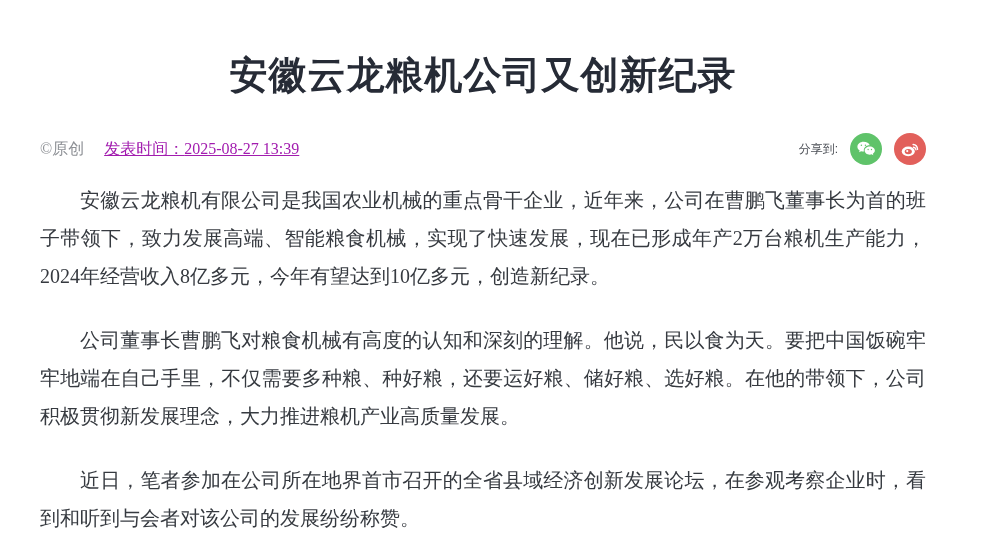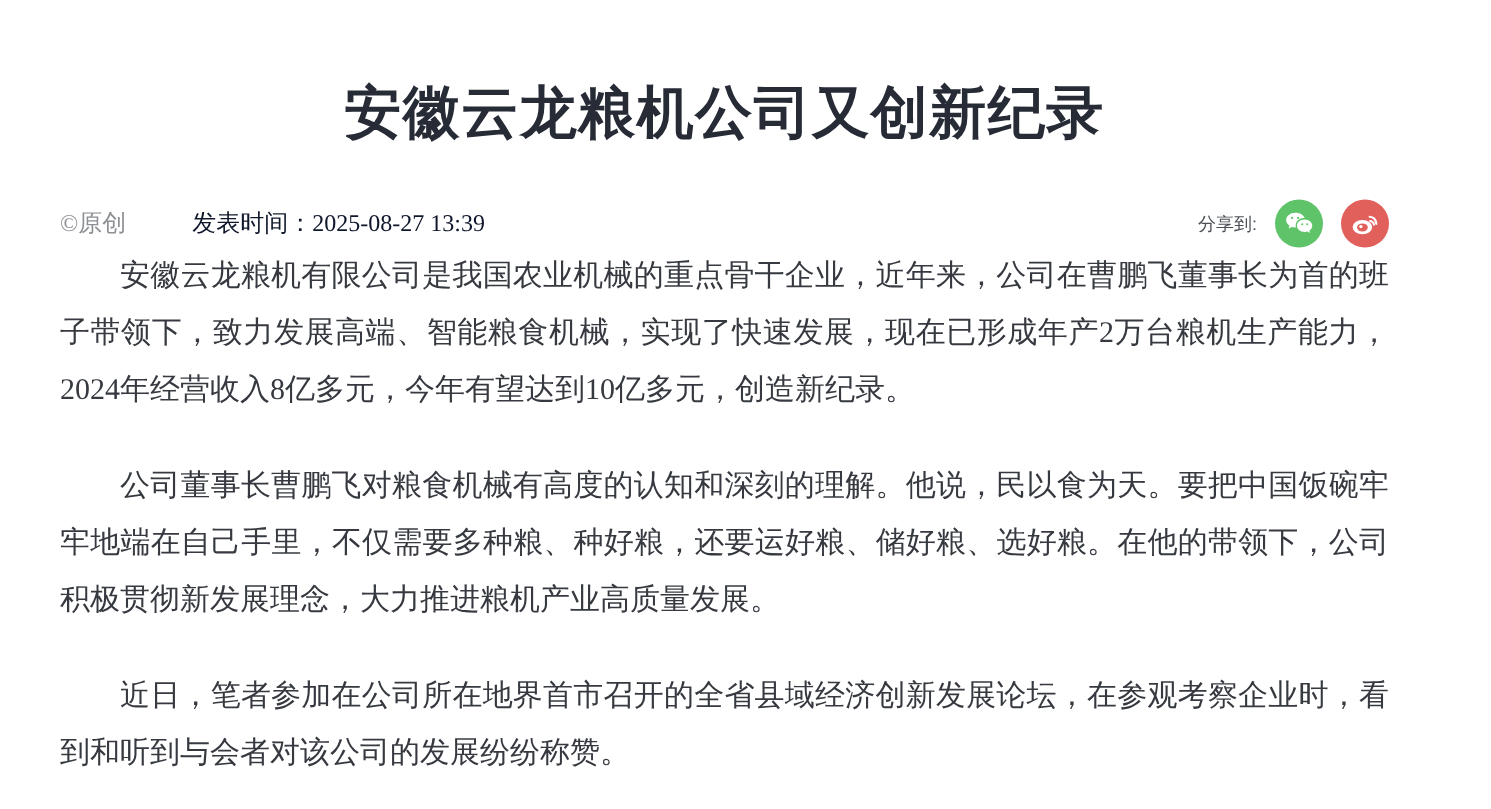--- a/index.html
+++ b/index.html
@@ -29,29 +29,30 @@
   .meta-row {
     margin-top: 32px;
     display: flex;
     justify-content: space-between;
     align-items: center;
     font-size: 16px;
   }
   .meta-left {
     display: flex;
     align-items: flex-start;
-    gap: 44px;
+    gap: 20px;
   }
   .copyright {
     color: #8c8f94;
     font-family: "Liberation Serif", "DejaVu Serif", serif;
   }
   .pubtime {
-    color: #0f172a;
+    color: #a21caf;
     font-family: "Liberation Serif", "DejaVu Serif", serif;
+    text-decoration: underline;
   }
   .meta-right {
     display: flex;
     align-items: center;
     gap: 12px;
   }
   .share-label {
     color: #4a4e55;
     font-size: 12px;
   }
@@ -61,21 +62,21 @@
     border-radius: 50%;
     display: inline-flex;
     align-items: center;
     justify-content: center;
     cursor: pointer;
     border: none;
     padding: 0;
   }
   .share-btn svg { display: block; }
   .article-body {
-    margin-top: 0;
+    margin-top: 16px;
   }
   .article-body p {
     margin: 0 0 26px 0;
     font-size: 20px;
     line-height: 38px;
     color: #363a40;
     text-indent: 2em;
     text-align: justify;
     font-family: "Liberation Serif", "DejaVu Serif", serif;
   }

